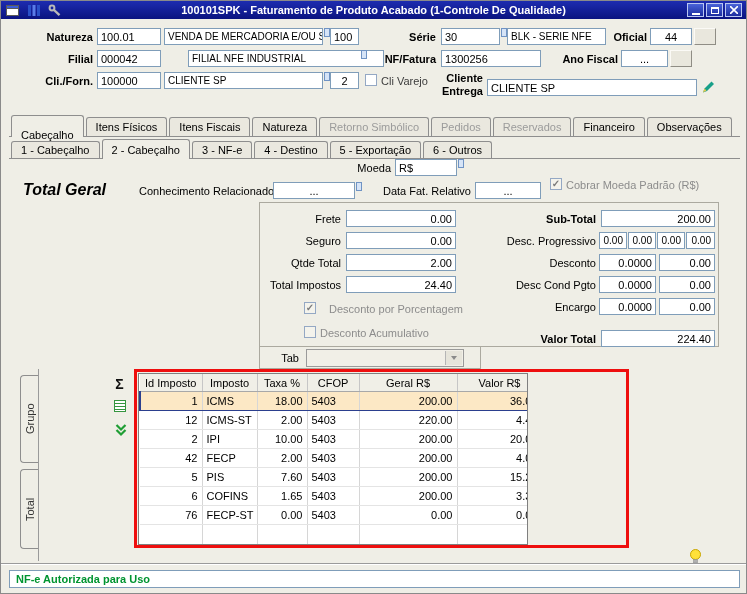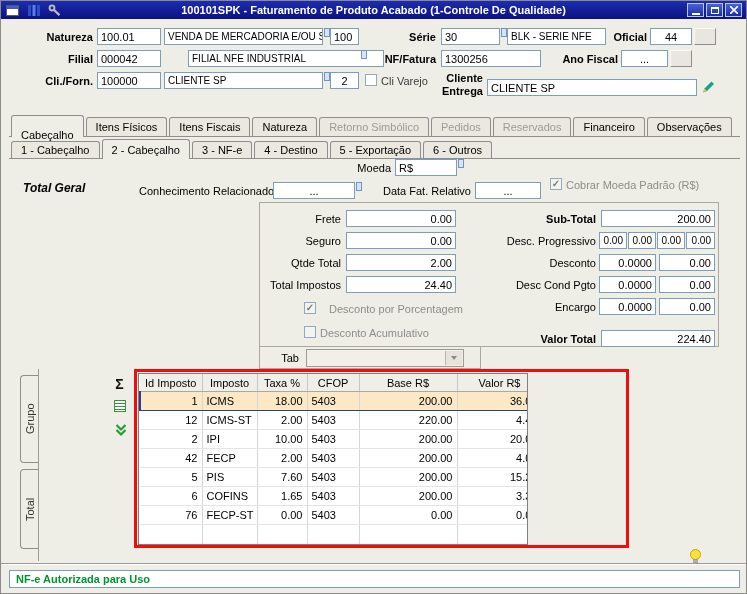--- a/index.html
+++ b/index.html
@@ -55,21 +55,21 @@
   .grid tr.sel td:last-child{border-right:2px solid #2b3f8e;}
   .grid tr.fillr td{height:20px;border-bottom:none;}
 
   .sidetab{position:absolute;left:19px;width:18px;background:#EFEEE6;border:1px solid #8e8e8e;border-left:none;border-radius:0 4px 4px 0;box-sizing:border-box;writing-mode:vertical-rl;transform:rotate(180deg);display:flex;align-items:center;justify-content:center;color:#333;}
   .panel-edge{position:absolute;width:1px;background:#9a9a9a;}
   .gicon{position:absolute;width:17px;height:17px;display:flex;align-items:center;justify-content:center;}
   .sigma{font-size:14px;font-weight:bold;color:#111;}
 
   .divider{position:absolute;height:2px;background:linear-gradient(#9a9a9a 50%,#ffffff 50%);}
   .statusbar{position:absolute;height:18px;background:#fff;border:1px solid #7F9DB9;box-sizing:border-box;display:flex;align-items:center;padding:0 6px;color:#009430;font-weight:bold;}
-  .totalgeral{position:absolute;font-weight:bold;font-style:italic;font-size:12px;}
+  .totalgeral{position:absolute;font-weight:bold;font-style:italic;font-size:16px;}
 </style>
 </head>
 <body>
 
 <div class="window">
 
   <div class="titlebar">
     <div class="tb-icons">
       <span class="tb-ic">
         <svg width="14" height="13">
@@ -262,21 +262,21 @@
           <col style="width:98px">
           <col style="width:85px">
           <col>
       </colgroup>
       <thead>
         <tr>
           <th>Id Imposto</th>
           <th>Imposto</th>
           <th>Taxa %</th>
           <th>CFOP</th>
-          <th>Base R$</th>
+          <th>Geral R$</th>
           <th>Valor R$</th>
           <th></th>
         </tr>
       </thead>
       <tbody>
         <tr class="sel">
           <td class="num">1</td>
           <td class="txt">ICMS</td>
           <td class="num">18.00</td>
           <td class="txt">5403</td>

